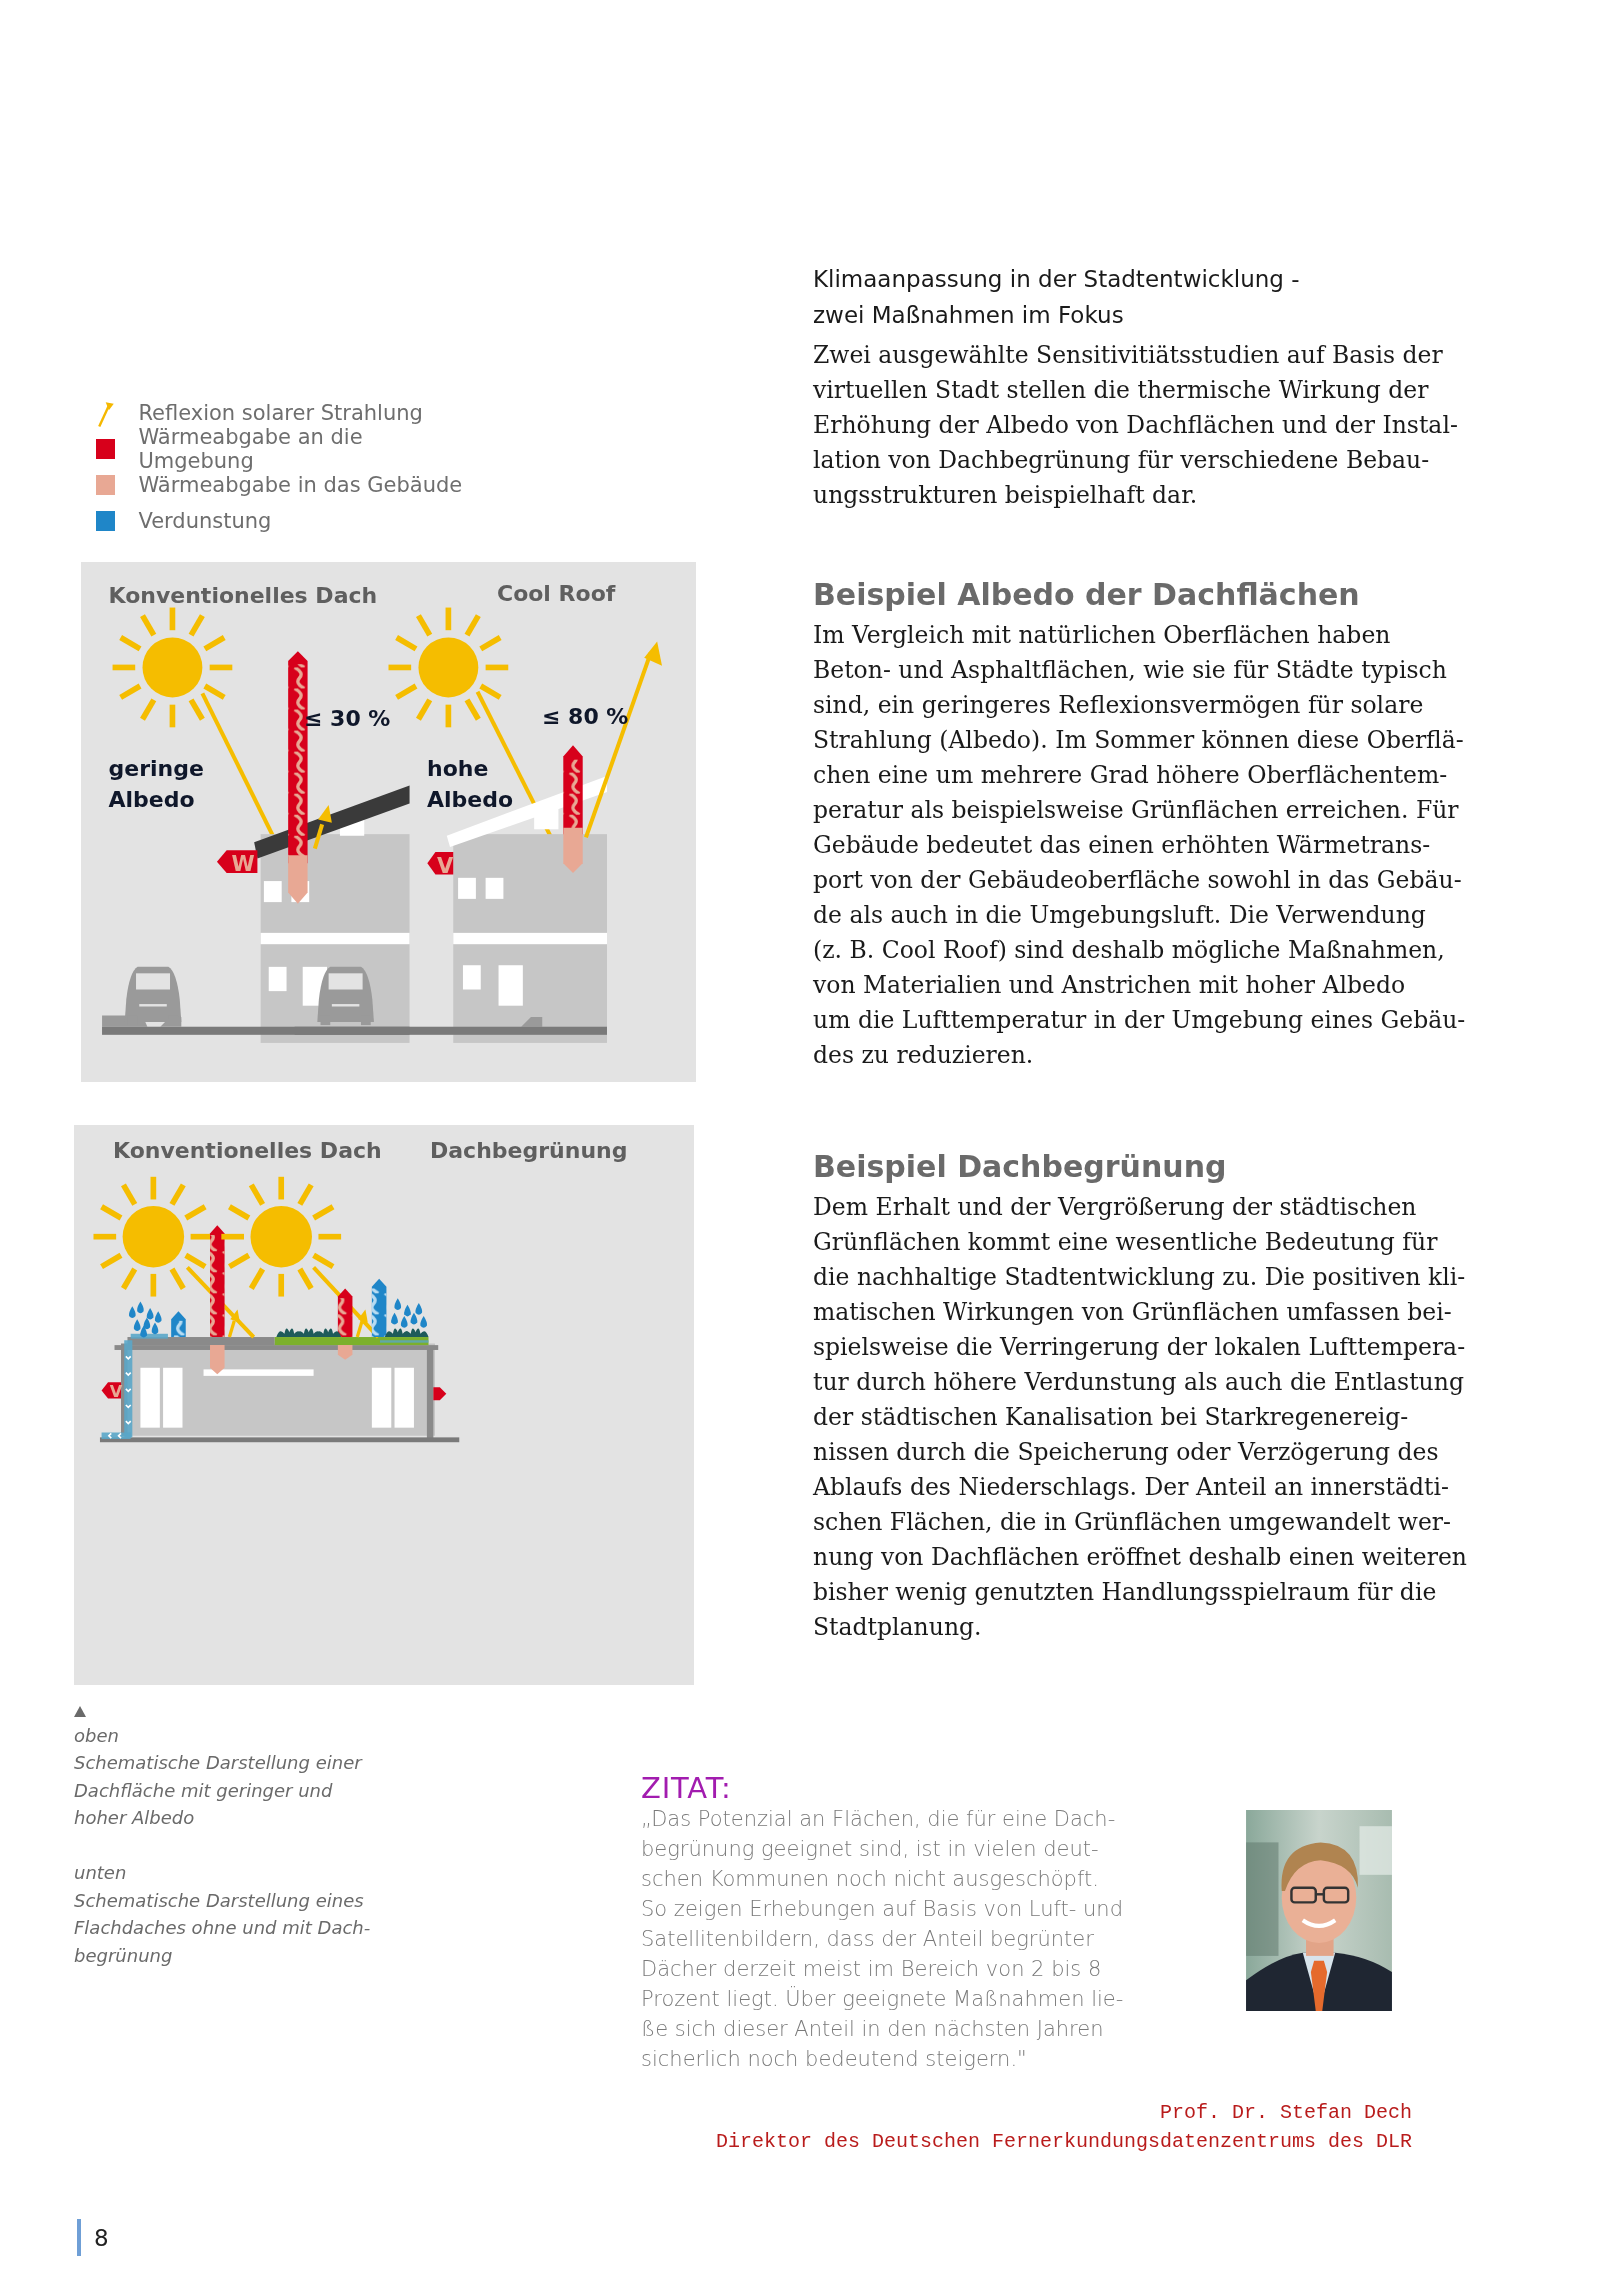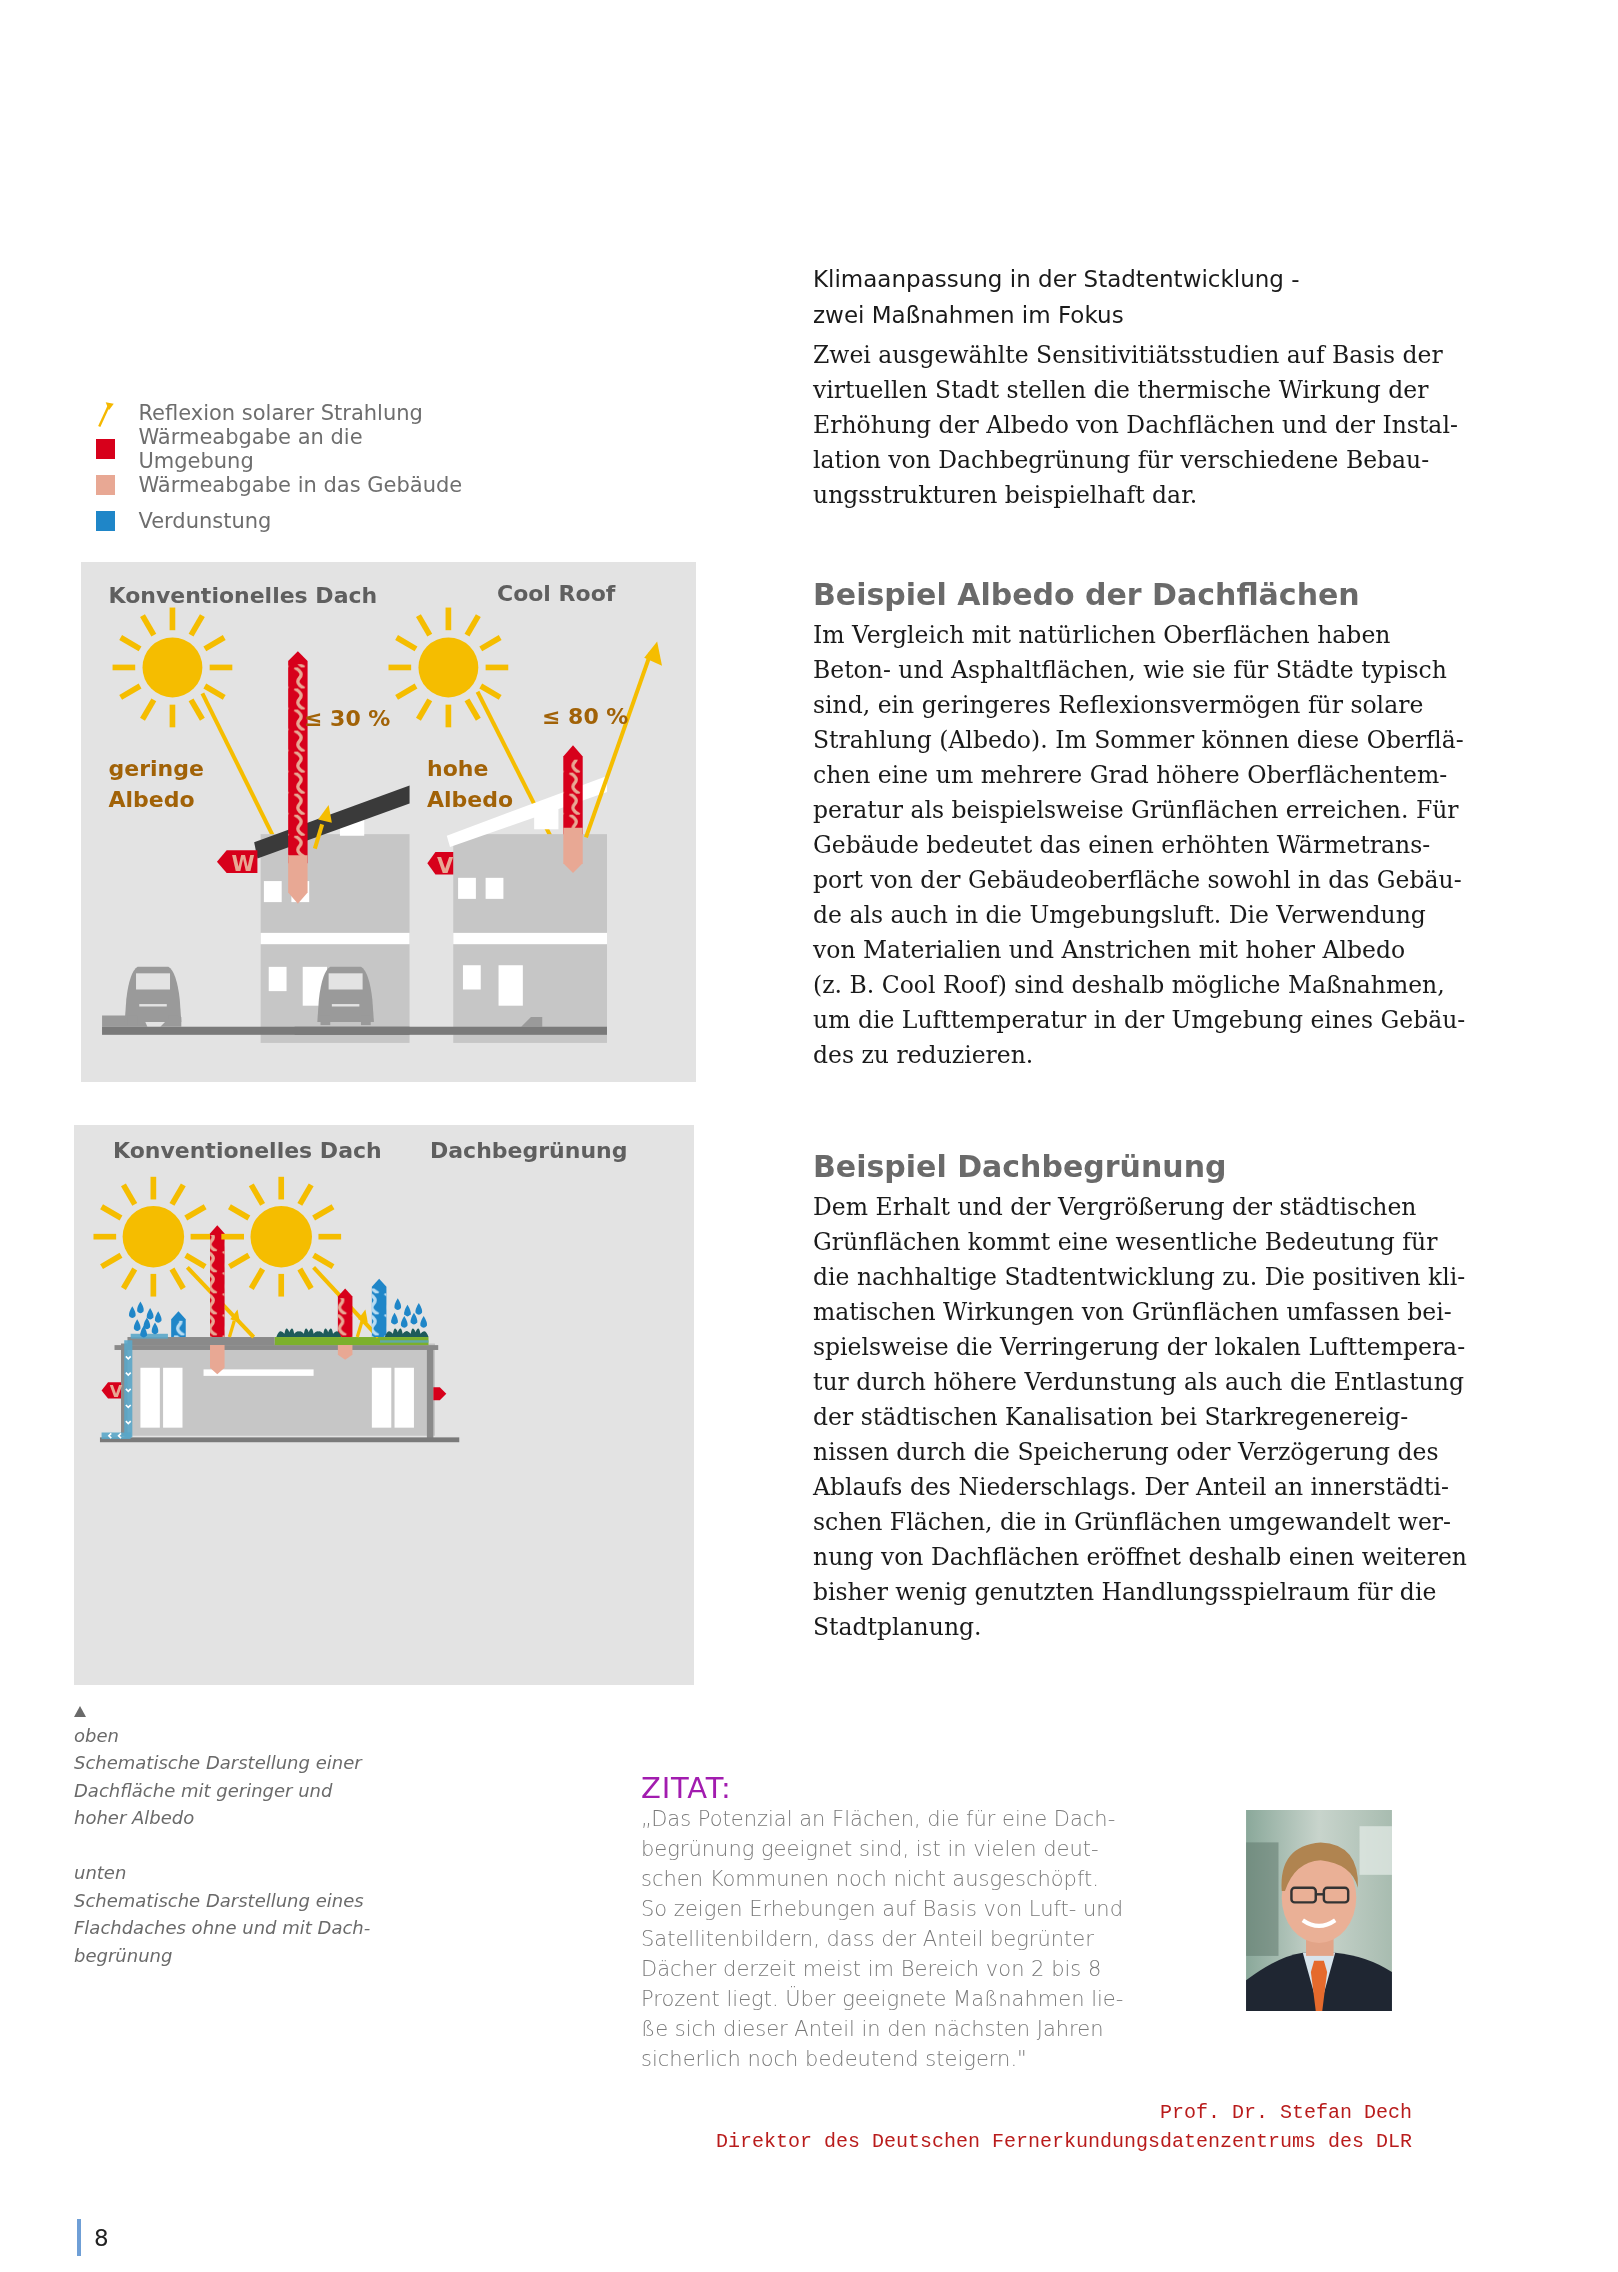--- a/index.html
+++ b/index.html
@@ -7,21 +7,21 @@
 
   .legend { position: absolute; left: 96px; top: 395px; width: 388px; }
   .legend-row { display: flex; align-items: center; height: 36px; }
   .legend-swatch { width: 19.4px; height: 19.4px; margin-right: 23px; flex: none; }
   .legend-label { font-family: "DejaVu Sans", sans-serif; font-size: 21px; color: #6e6e6e; }
   .legend-arrow { width: 19.4px; height: 29px; margin-right: 23px; flex: none; }
 
   .panel { position: absolute; background: #e3e3e3; }
   .panel svg { position: absolute; left: 0; top: 0; }
   .panel-label { position: absolute; font-family: "DejaVu Sans", sans-serif; font-weight: bold; font-size: 22px; color: #5f5f5f; white-space: nowrap; }
-  .panel-note { position: absolute; font-family: "DejaVu Sans", sans-serif; font-weight: bold; font-size: 22px; color: #a16207; line-height: 31px; white-space: nowrap; }
+  .panel-note { position: absolute; font-family: "DejaVu Sans", sans-serif; font-weight: bold; font-size: 22px; color: #0f172a; line-height: 31px; white-space: nowrap; }
 
   .col-right { position: absolute; left: 813px; width: 712px; }
   .h-main { font-family: "DejaVu Sans", sans-serif; font-weight: normal; font-size: 23px; line-height: 36px; color: #1a1a1a; margin: 0; }
   .h-sub { font-family: "DejaVu Sans", sans-serif; font-weight: bold; font-size: 30px; line-height: 32px; color: #6a6a6a; margin: 0 0 6.5px 0; }
   .body-text { font-family: "DejaVu Serif", serif; font-size: 23.5px; line-height: 35px; color: #1a1a1a; margin: 0; }
   .body-text span { display: block; white-space: nowrap; }
 
   .caption { position: absolute; left: 74px; top: 1706px; width: 324px; font-family: "DejaVu Sans", sans-serif; font-style: italic; font-size: 18px; line-height: 27.5px; color: #6a6a6a; }
   .caption span { display: block; white-space: nowrap; }
   .caption .gap { height: 27.5px; }
@@ -357,22 +357,22 @@
   <p class="body-text">
     <span>Im Vergleich mit natürlichen Oberflächen haben</span>
     <span>Beton- und Asphaltflächen, wie sie für Städte typisch</span>
     <span>sind, ein geringeres Reflexionsvermögen für solare</span>
     <span>Strahlung (Albedo). Im Sommer können diese Oberflä-</span>
     <span>chen eine um mehrere Grad höhere Oberflächentem-</span>
     <span>peratur als beispielsweise Grünflächen erreichen. Für</span>
     <span>Gebäude bedeutet das einen erhöhten Wärmetrans-</span>
     <span>port von der Gebäudeoberfläche sowohl in das Gebäu-</span>
     <span>de als auch in die Umgebungsluft. Die Verwendung</span>
+    <span>(z. B. Cool Roof) sind deshalb mögliche Maßnahmen,</span>
     <span>von Materialien und Anstrichen mit hoher Albedo</span>
-    <span>(z. B. Cool Roof) sind deshalb mögliche Maßnahmen,</span>
     <span>um die Lufttemperatur in der Umgebung eines Gebäu-</span>
     <span>des zu reduzieren.</span>
   </p>
 </div>
 
 <div class="col-right" style="top:1151px;">
   <h2 class="h-sub">Beispiel Dachbegrünung</h2>
   <p class="body-text">
     <span>Dem Erhalt und der Vergrößerung der städtischen</span>
     <span>Grünflächen kommt eine wesentliche Bedeutung für</span>

